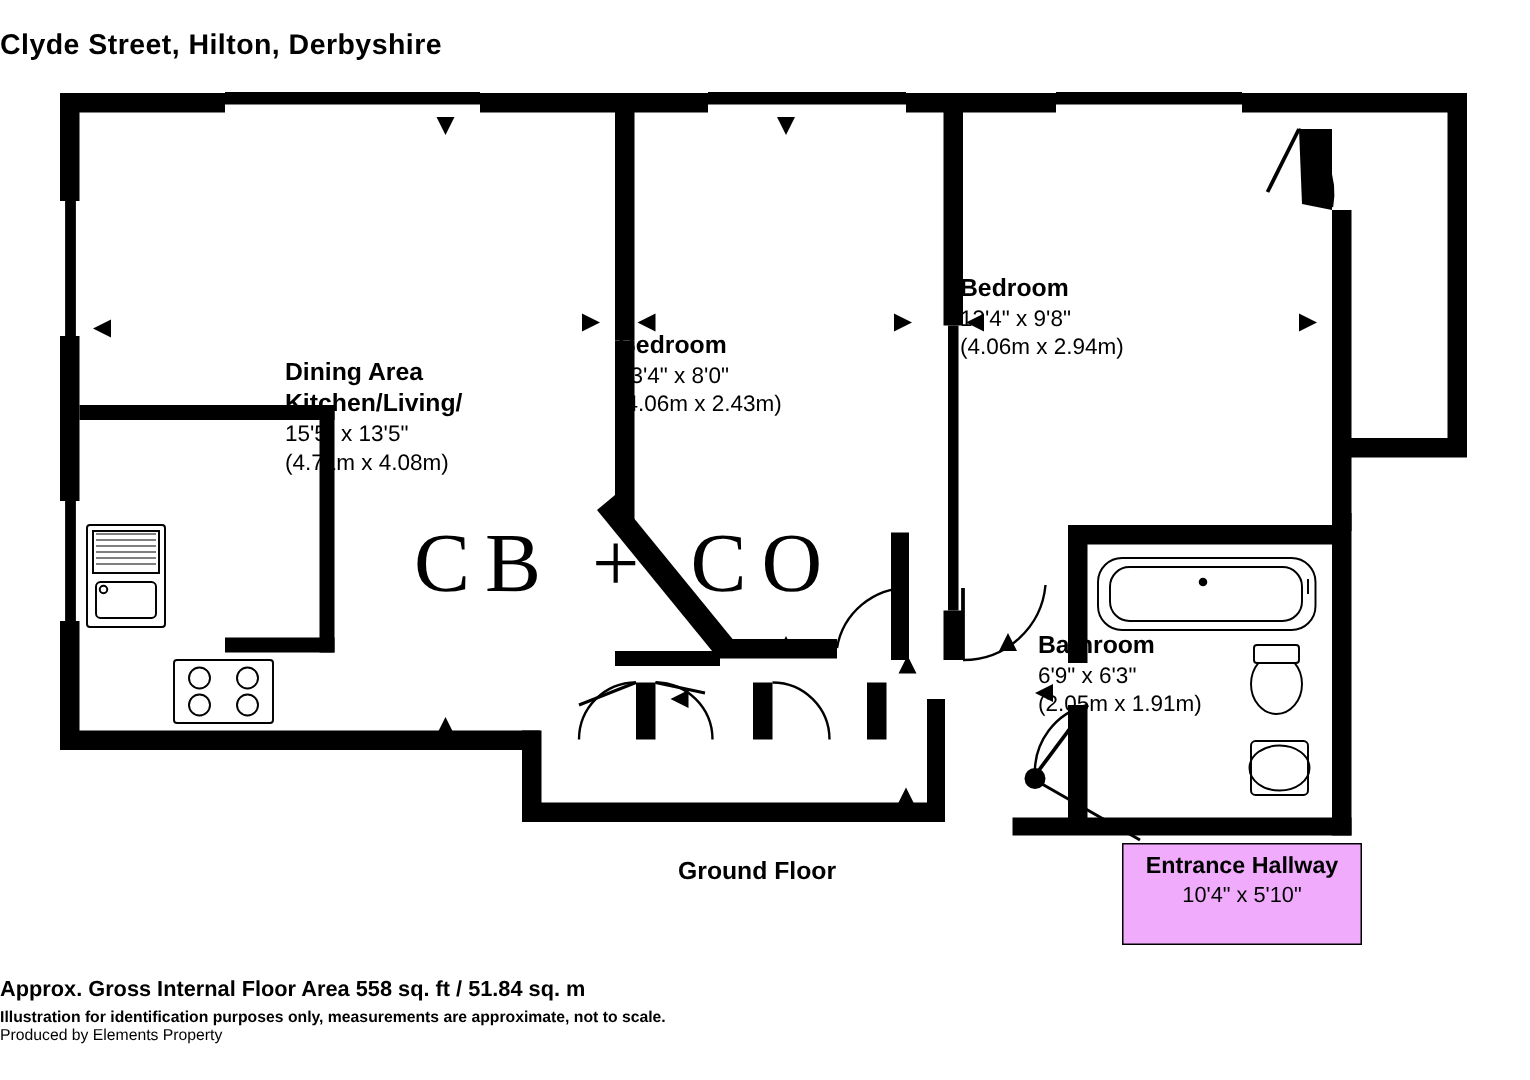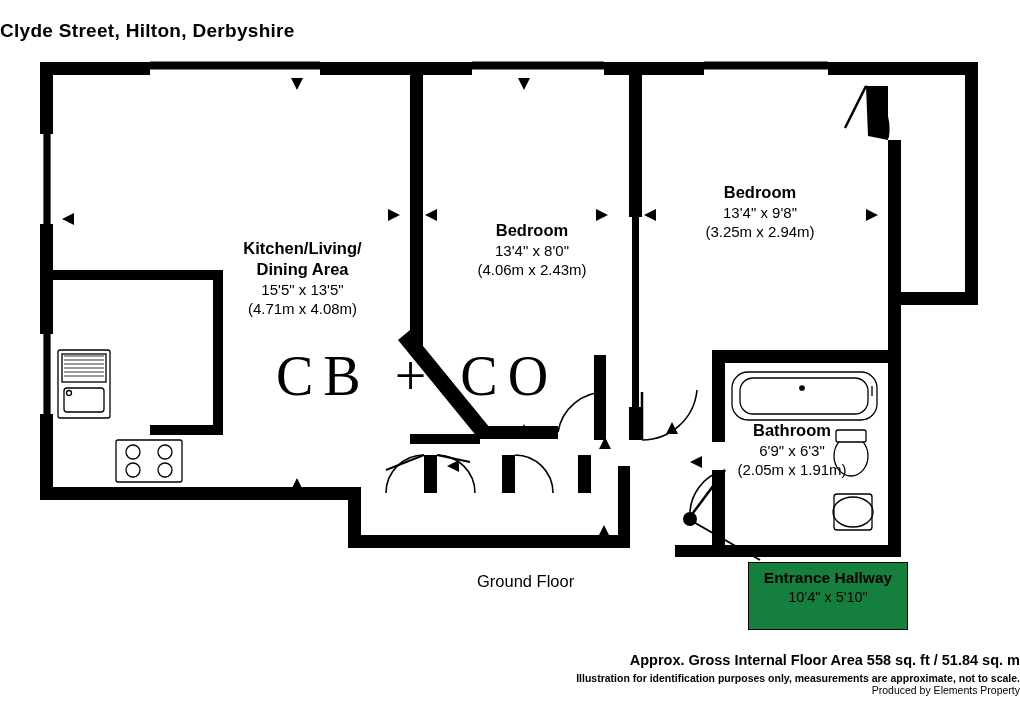--- a/index.html
+++ b/index.html
@@ -28,46 +28,44 @@
     font-weight: bold;
     letter-spacing: 0.3px;
   }
   .plan-svg {
     position: absolute;
     top: 0;
     left: 0;
   }
   .room-label {
     position: absolute;
-    text-align: center;
     line-height: 1.28;
     font-size: 15px;
   }
   .room-label .name {
     font-weight: bold;
     font-size: 16.5px;
     display: block;
     white-space: nowrap;
   }
   .room-label .dim {
     display: block;
     white-space: nowrap;
     font-size: 15px;
   }
   .floor-label {
     position: absolute;
     font-size: 16.5px;
-    font-weight: normal;
-    margin-left: 25px;
+    font-weight: bold;
   }
   .footer {
     position: absolute;
     left: 0;
     width: 1020px;
-    text-align: right;
+    text-align: left;
   }
   .footer .area {
     font-size: 14.5px;
     font-weight: bold;
   }
   .footer .disclaimer {
     font-size: 10.5px;
     margin-top: 4px;
     font-weight: bold;
   }
@@ -82,21 +80,21 @@
     font-size: 56px;
     color: #000000;
     letter-spacing: 10px;
     user-select: none;
     margin-top: 26px;
   }
   .hallway-box {
     position: absolute;
     box-sizing: border-box;
     border: 1.5px solid #000;
-    background: #15803d;
+    background: #f0abfc;
     text-align: center;
     line-height: 1.3;
     padding-top: 5px;
   }
   .hallway-box .name {
     font-weight: bold;
     font-size: 15.5px;
     display: block;
   }
   .hallway-box .dim {
@@ -256,36 +254,36 @@
       <polygon points="524,424 530,436 518,436"></polygon>
       <polygon points="605,437 611,449 599,449"></polygon>
       <polygon points="672,422 678,434 666,434"></polygon>
       <polygon points="604,525 610,537 598,537"></polygon>
       <polygon points="690,462 702,456 702,468"></polygon>
       <polygon points="459,460 447,466 459,472"></polygon>
     </g>
   </svg>
 
   <div class="room-label" style="left:190px; top:238px; width:225px;">
+    <span class="name">Dining Area</span>
     <span class="name">Kitchen/Living/</span>
-    <span class="name">Dining Area</span>
     <span class="dim">15'5" x 13'5"</span>
     <span class="dim">(4.71m x 4.08m)</span>
   </div>
 
   <div class="room-label" style="left:412px; top:220px; width:240px;">
     <span class="name">Bedroom</span>
     <span class="dim">13'4" x 8'0"</span>
     <span class="dim">(4.06m x 2.43m)</span>
   </div>
 
   <div class="room-label" style="left:640px; top:182px; width:240px;">
     <span class="name">Bedroom</span>
     <span class="dim">13'4" x 9'8"</span>
-    <span class="dim">(3.25m x 2.94m)</span>
+    <span class="dim">(4.06m x 2.94m)</span>
   </div>
 
   <div class="room-label" style="left:692px; top:420px; width:200px;">
     <span class="name">Bathroom</span>
     <span class="dim">6'9" x 6'3"</span>
     <span class="dim">(2.05m x 1.91m)</span>
   </div>
 
   <div class="hallway-box" style="left:748px; top:562px; width:160px; height:68px;">
     <span class="name">Entrance Hallway</span>

